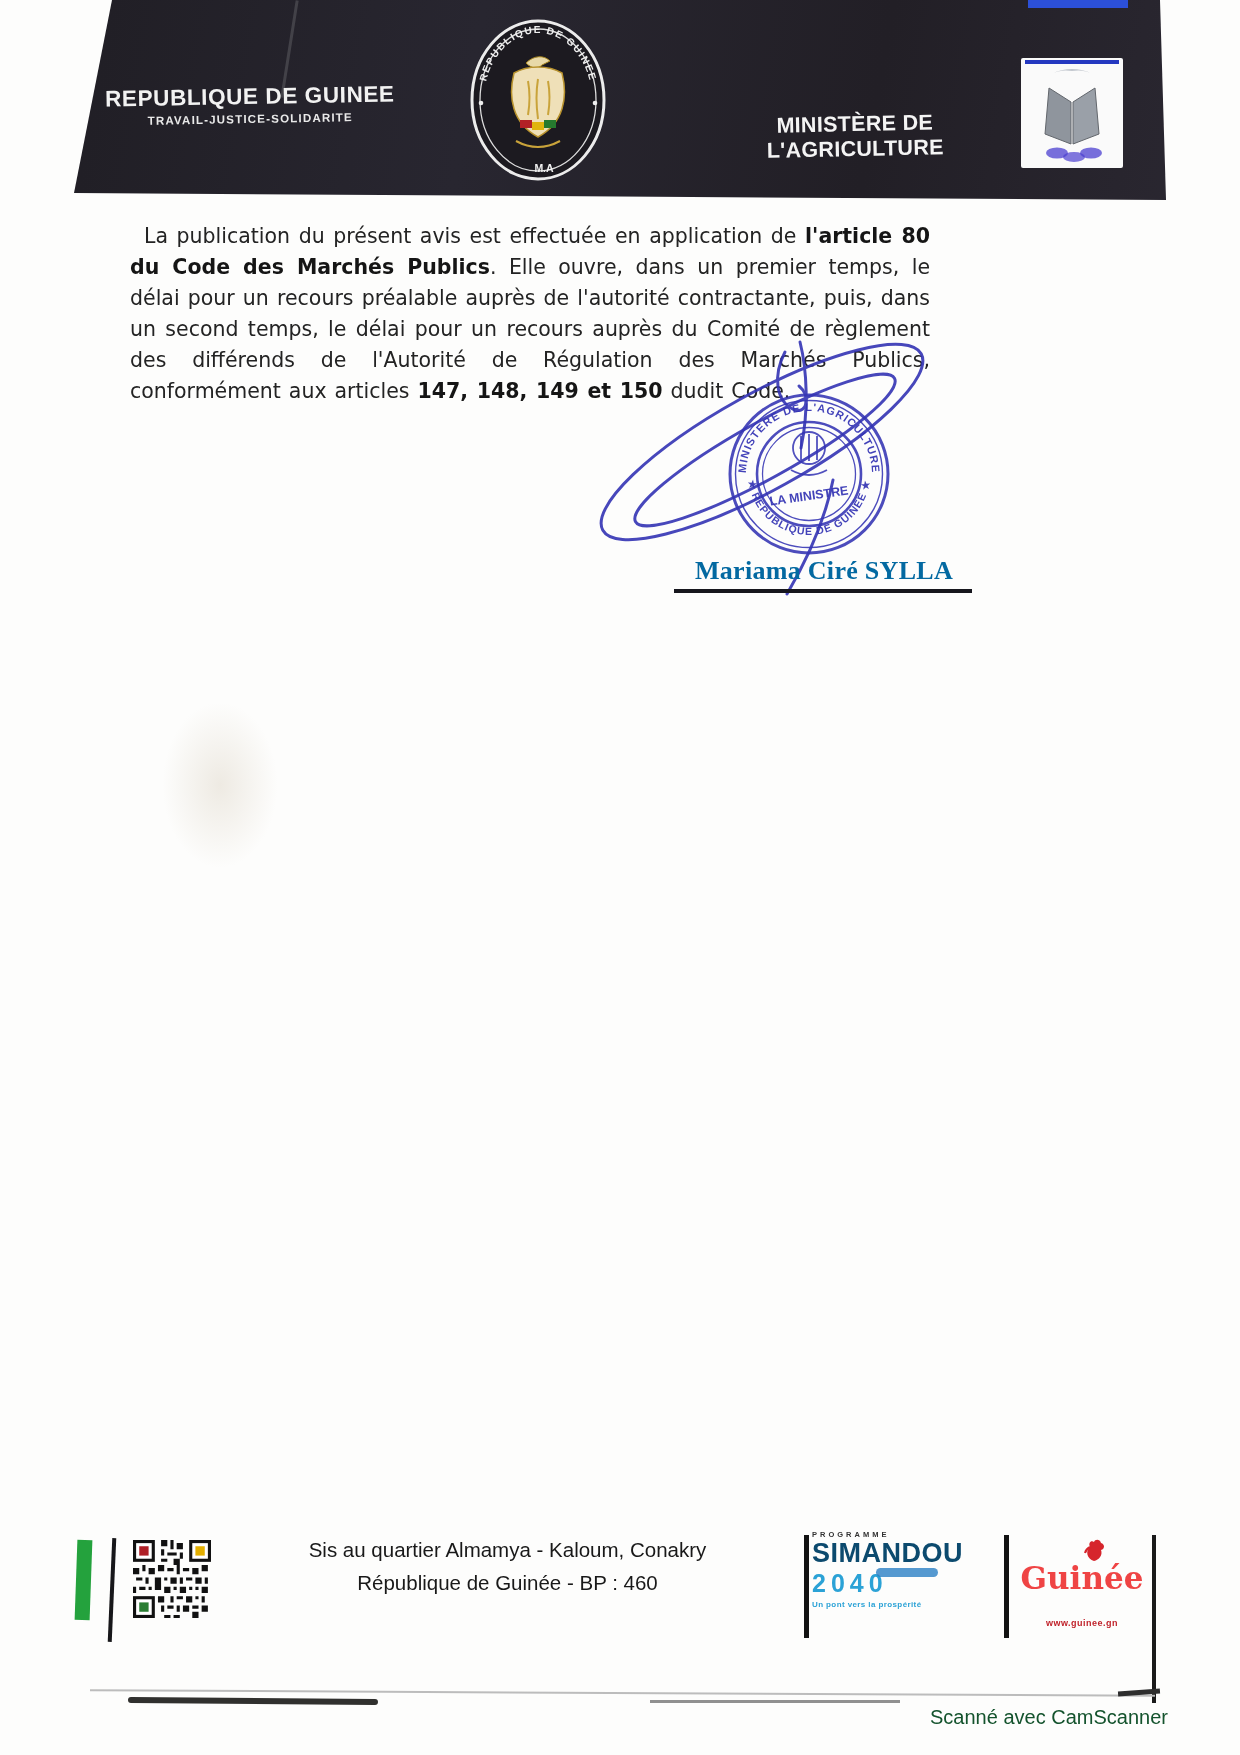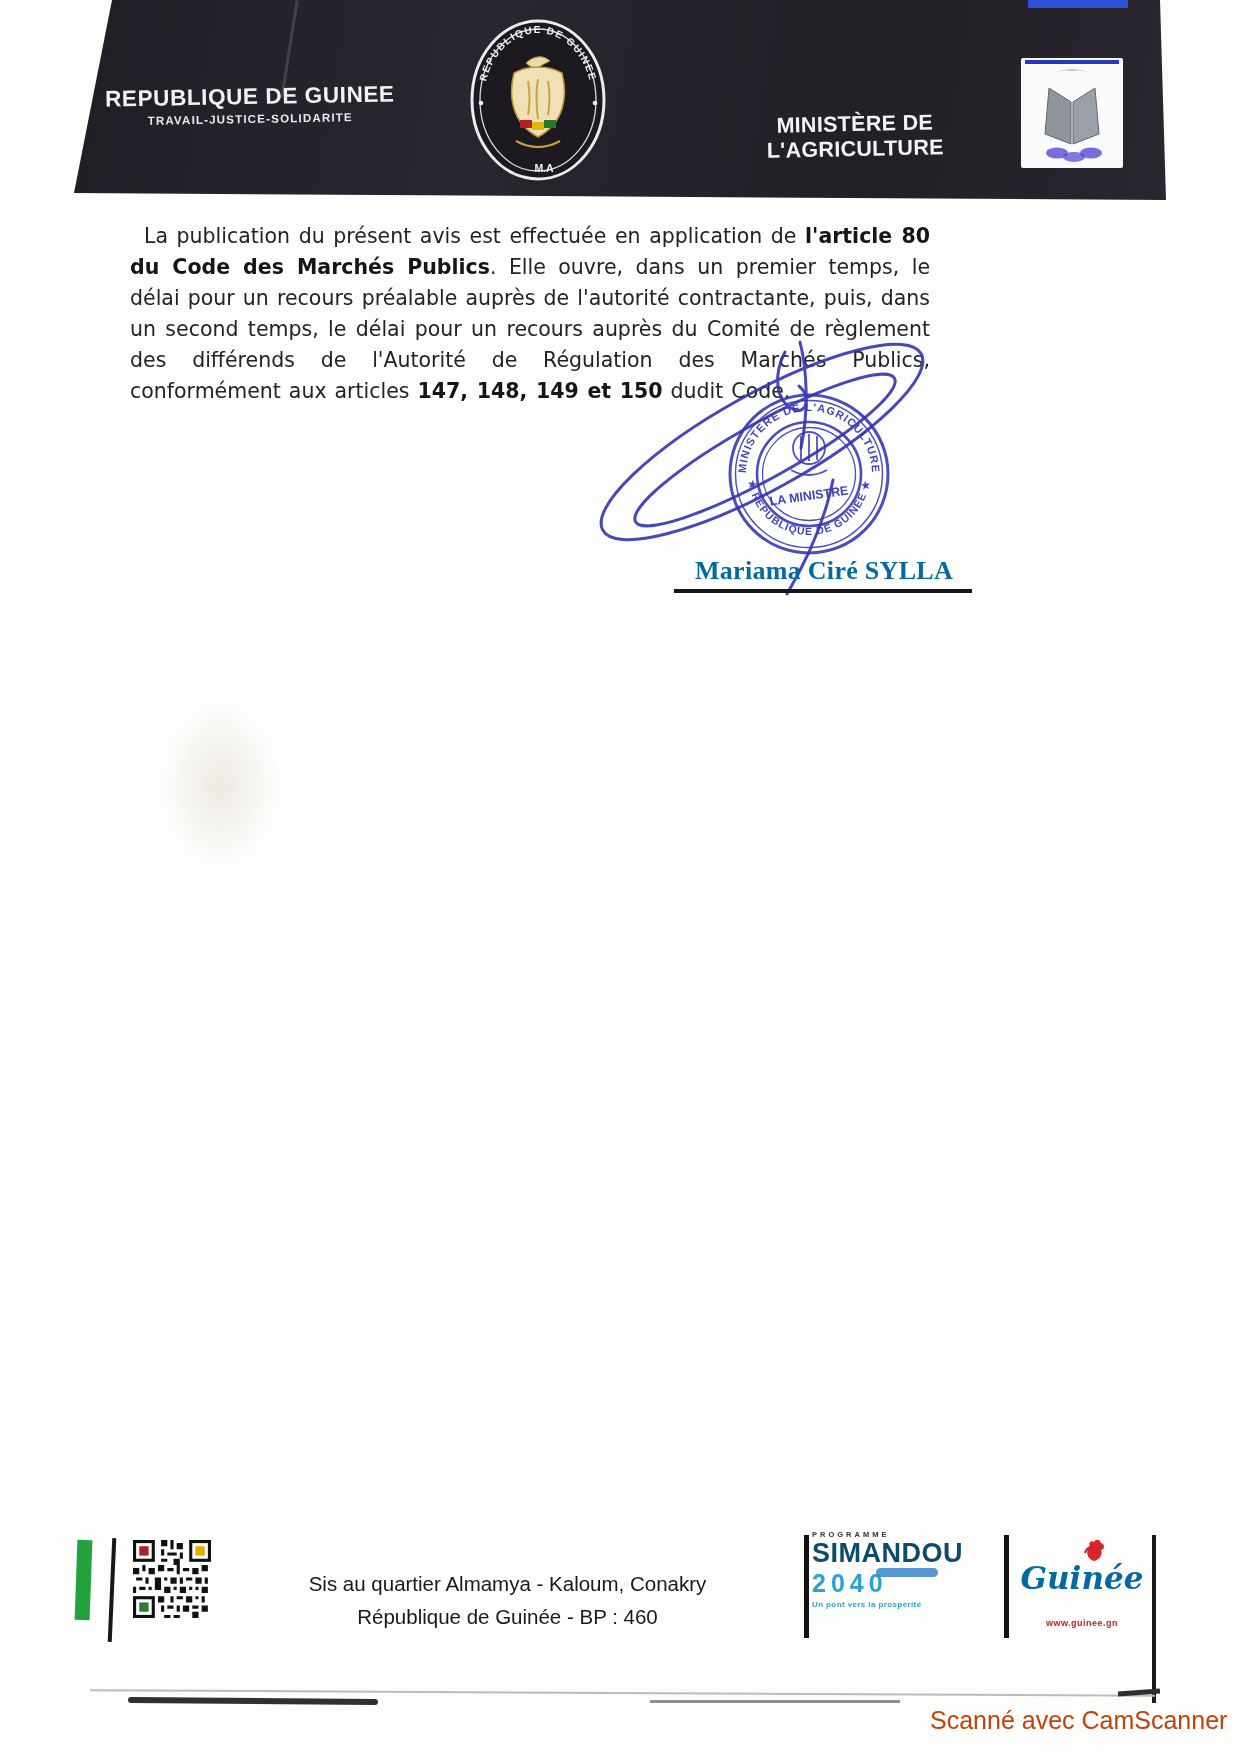--- a/index.html
+++ b/index.html
@@ -37,49 +37,49 @@
   .signer-line{position:absolute;left:674px;top:589px;width:298px;height:4px;background:#16161d;}
 
   
   .stain{position:absolute;left:140px;top:670px;width:160px;height:230px;
         background:radial-gradient(closest-side,rgba(213,203,185,.38),rgba(213,203,185,0) 72%);}
 
   
   .greenbar{position:absolute;left:76px;top:1540px;width:15px;height:80px;background:#24a23d;transform:rotate(2deg);}
   .vline-a{position:absolute;left:110px;top:1538px;width:4px;height:104px;background:#17171a;transform:rotate(2.5deg);}
   .qr{position:absolute;left:132px;top:1540px;}
-  .address{position:absolute;left:220px;top:1568px;width:575px;text-align:center;
+  .address{position:absolute;left:220px;top:1534px;width:575px;text-align:center;
         font-size:20.5px;line-height:32.5px;color:#191919;}
   .divider{position:absolute;width:5px;height:103px;background:#121212;top:1535px;}
   .div1{left:804px;} .div2{left:1004px;}
   .vline-b{position:absolute;left:1152px;top:1535px;width:3.5px;height:168px;background:#1a1a1a;}
 
   .simandou{position:absolute;left:812px;top:1530px;width:190px;text-align:left;}
   .simandou .kick{font-size:7.5px;font-weight:700;letter-spacing:3px;color:#333;}
   .simandou .name{position:relative;font-size:27px;font-weight:800;letter-spacing:.5px;color:#0c4a6e;line-height:28px;}
   .simandou .swoosh{position:absolute;left:64px;top:38px;width:62px;height:9px;background:#2b7fc4;opacity:.8;border-radius:5px;}
   .simandou .year{font-size:25px;font-weight:700;letter-spacing:5px;color:#2ba2d6;line-height:30px;margin-top:1px;}
   .simandou .tag{font-size:8px;font-weight:700;color:#2ba2d6;margin-top:2px;letter-spacing:.4px;}
 
   .guinee{position:absolute;left:1016px;top:1542px;width:132px;text-align:center;}
   .guinee .rooster{position:absolute;left:64px;top:-4px;}
-  .guinee .gname{font-family:"DejaVu Serif",serif;font-style:italic;font-weight:700;
-        font-size:31px;color:#0369a1;margin-top:20px;line-height:32px;}
+  .guinee .gname{font-family:"DejaVu Serif",serif;font-weight:700;
+        font-size:31px;color:#ef4444;margin-top:20px;line-height:32px;}
   .guinee .gurl{font-size:9px;font-weight:700;color:#c0232b;letter-spacing:.5px;margin-top:24px;}
 
   .penalty{position:absolute;left:72px;top:1647px;white-space:nowrap;
         font-size:14.5px;font-weight:700;letter-spacing:-.15px;color:#2d3060;}
 
   
   .edge-hairline{position:absolute;left:90px;top:1692px;width:1065px;height:2px;background:#bcbcbc;transform:rotate(.3deg);}
   .edge-dark-l{position:absolute;left:128px;top:1698px;width:250px;height:6px;background:#30302e;border-radius:3px;transform:rotate(.5deg);}
   .edge-gray-m{position:absolute;left:650px;top:1700px;width:250px;height:3px;background:#909090;}
   .edge-dark-r{position:absolute;left:1118px;top:1690px;width:42px;height:5px;background:#2e2e2e;transform:rotate(-4deg);}
 
-  .camscanner{position:absolute;left:930px;top:1706px;font-size:25px;color:#c2410c;}
+  .camscanner{position:absolute;left:930px;top:1706px;font-size:20px;color:#14532d;}
 </style>
 </head>
 <body>
 
 <div id="page">
 
   <div class="band">
     <div class="band-crease"></div>
 
     <div class="republic">

